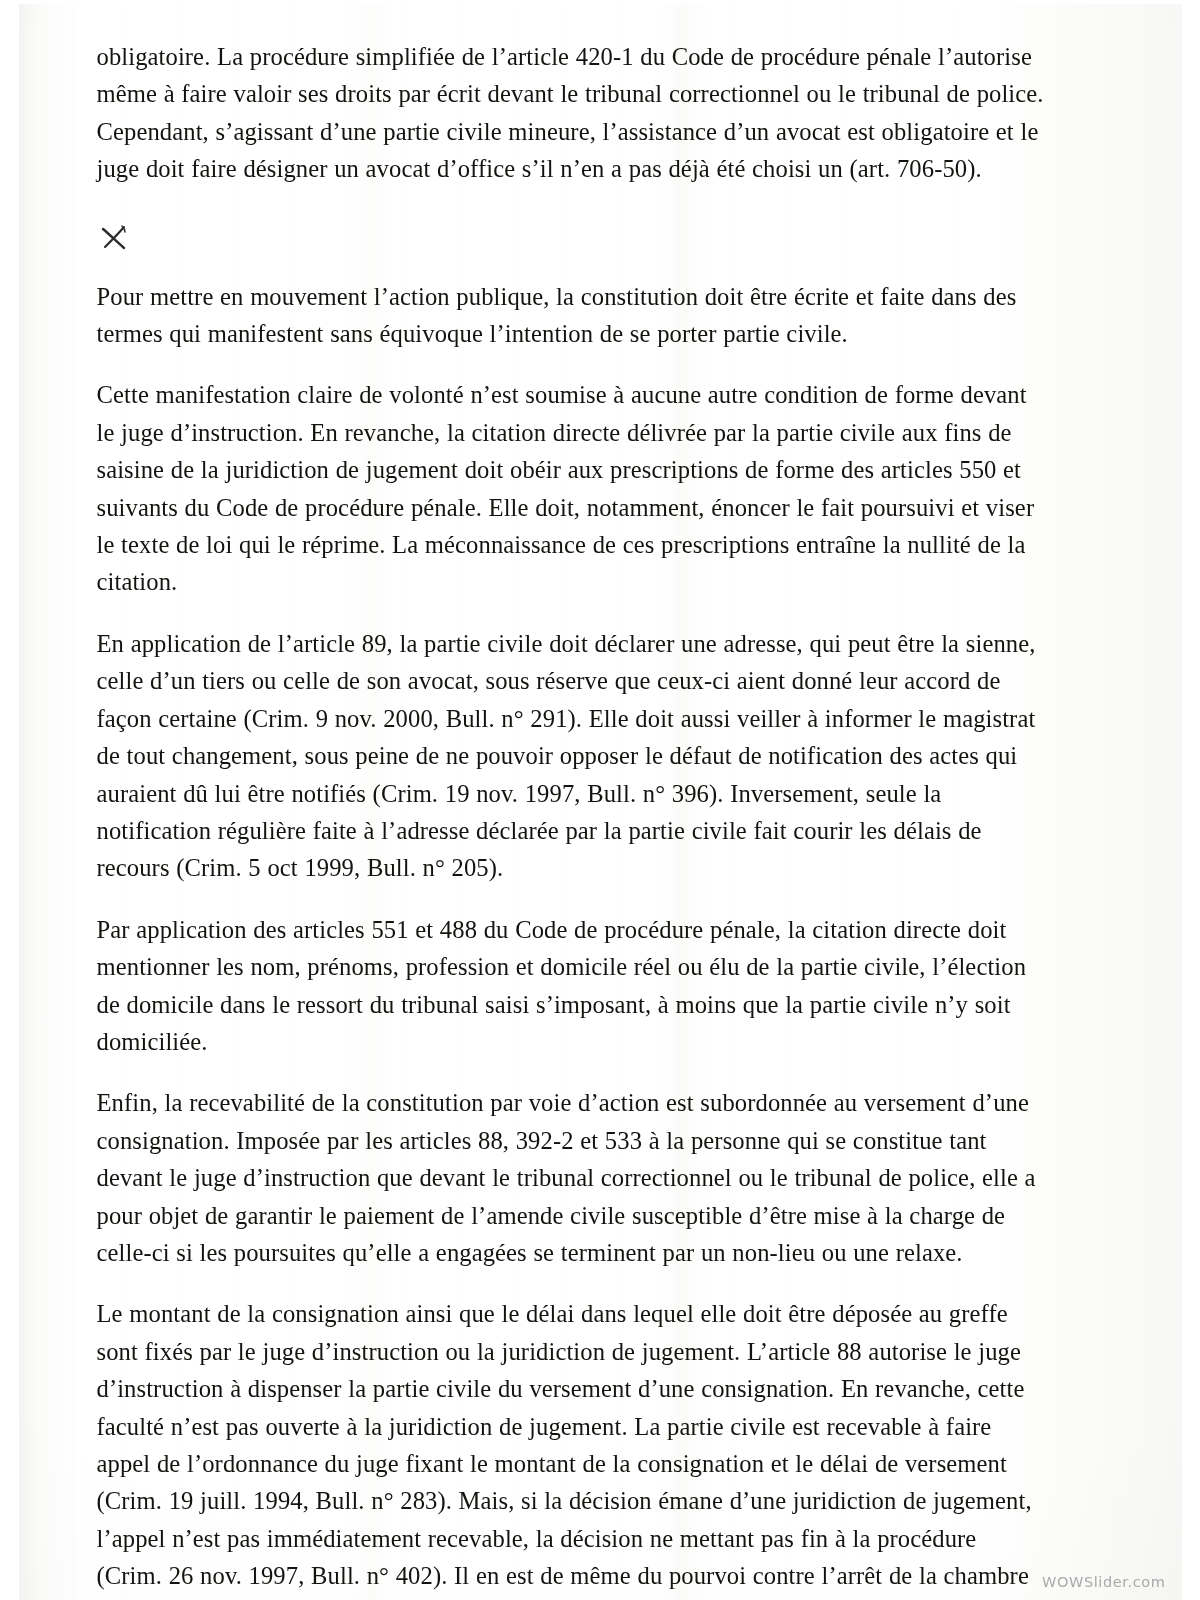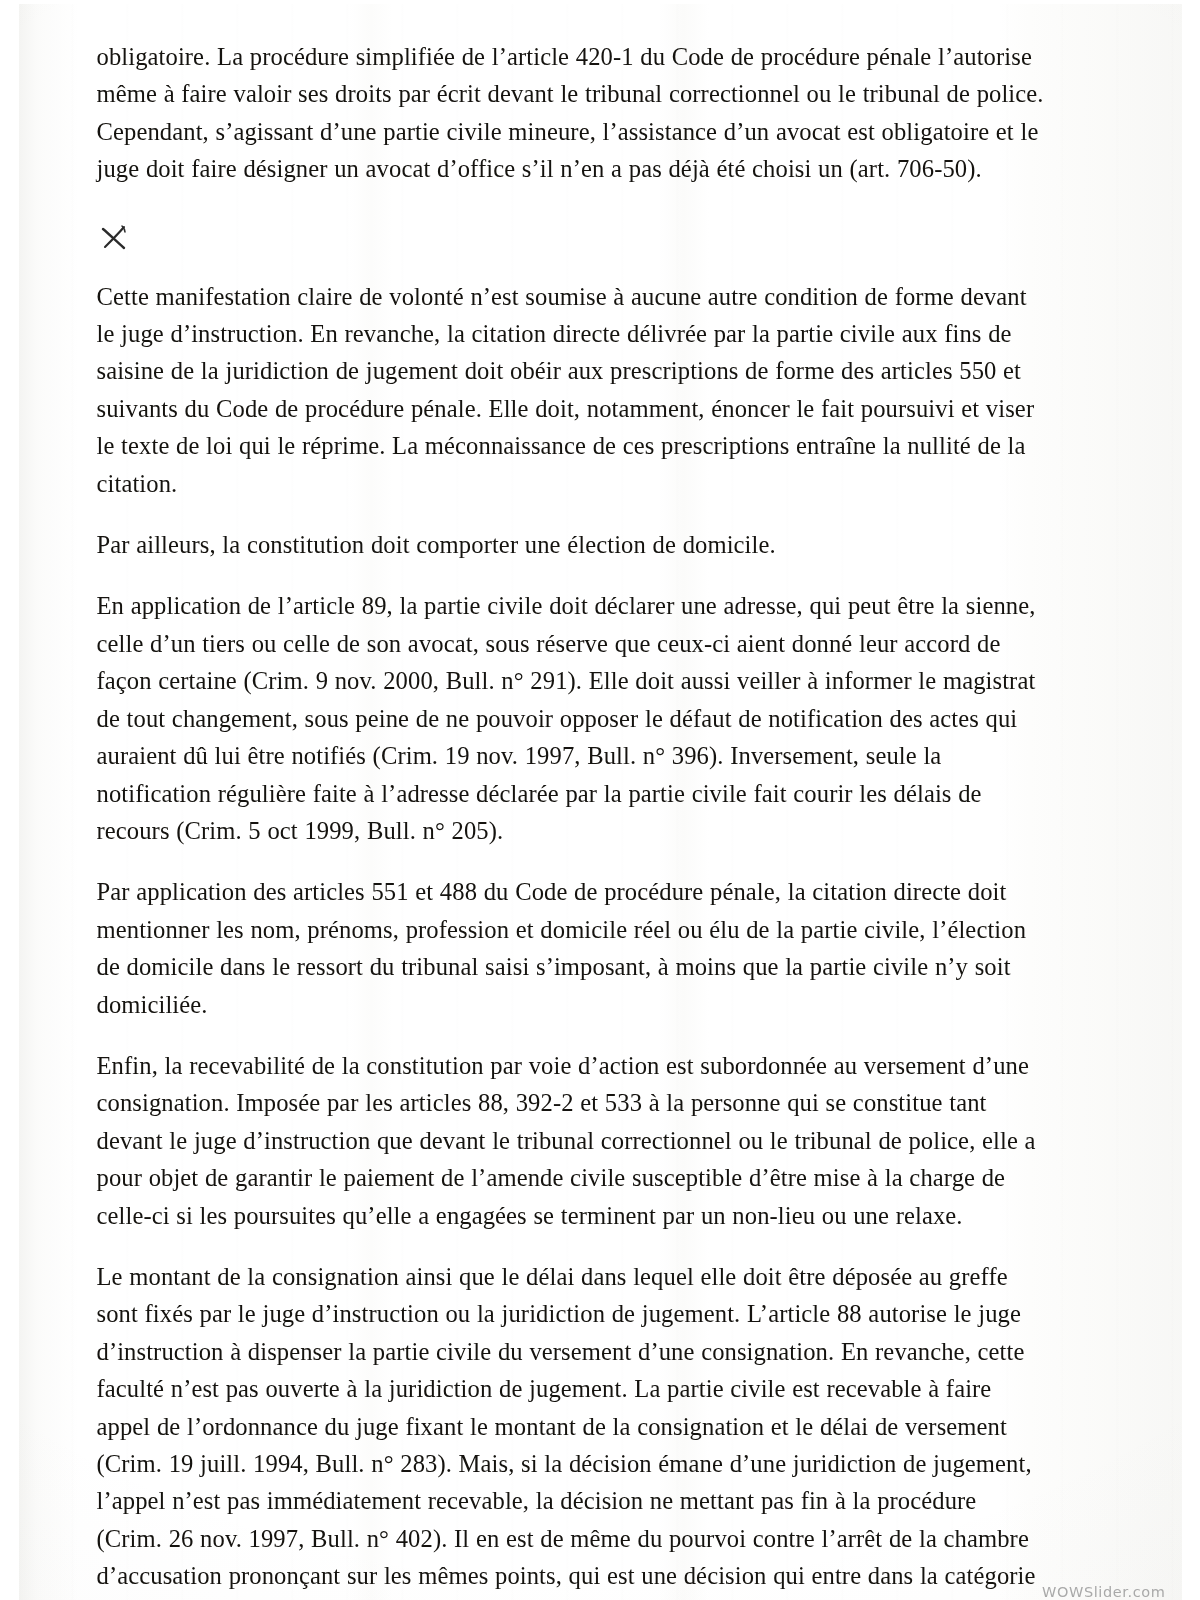--- a/index.html
+++ b/index.html
@@ -77,21 +77,21 @@
     width: 34px;
     height: 34px;
     position: relative;
     top: 2px;
   }
   .ink-mark svg { display: block; }
 
   .watermark {
     position: absolute;
     right: 16px;
-    bottom: 4px;
+    bottom: 14px;
     font-family: "DejaVu Sans", "Liberation Sans", sans-serif;
     font-size: 14.5px;
     letter-spacing: .6px;
     color: #a9a9a9;
     user-select: none;
   }
 </style>
 </head>
 <body>
 
@@ -107,24 +107,24 @@
     <h2 class="heading">
       <span class="ink-mark">
         <svg width="34" height="34" viewBox="0 0 34 34">
           <path d="M6 9 C12 14, 19 21, 27 28" stroke="#2b2b2b" stroke-width="2.4" fill="none" stroke-linecap="round"></path>
           <path d="M27 7 C22 13, 15 20, 8 27" stroke="#2b2b2b" stroke-width="2.1" fill="none" stroke-linecap="round"></path>
           <path d="M25 6 C27 8, 28 10, 28 12" stroke="#2b2b2b" stroke-width="1.5" fill="none" stroke-linecap="round"></path>
         </svg>
       </span>
     </h2>
 
+    <p class="para">Pour mettre en mouvement l’action publique, la constitution doit être écrite et faite dans des termes qui manifestent sans équivoque l’intention de se porter partie civile.</p>
 
     <p class="para">Cette manifestation claire de volonté n’est soumise à aucune autre condition de forme devant le juge d’instruction. En revanche, la citation directe délivrée par la partie civile aux fins de saisine de la juridiction de jugement doit obéir aux prescriptions de forme des articles 550 et suivants du Code de procédure pénale. Elle doit, notamment, énoncer le fait poursuivi et viser le texte de loi qui le réprime. La méconnaissance de ces prescriptions entraîne la nullité de la citation.</p>
 
-    <p class="para">Par ailleurs, la constitution doit comporter une élection de domicile.</p>
 
     <p class="para">En application de l’article 89, la partie civile doit déclarer une adresse, qui peut être la sienne, celle d’un tiers ou celle de son avocat, sous réserve que ceux-ci aient donné leur accord de façon certaine (Crim. 9 nov. 2000, Bull. n° 291). Elle doit aussi veiller à informer le magistrat de tout changement, sous peine de ne pouvoir opposer le défaut de notification des actes qui auraient dû lui être notifiés (Crim. 19 nov. 1997, Bull. n° 396). Inversement, seule la notification régulière faite à l’adresse déclarée par la partie civile fait courir les délais de recours (Crim. 5 oct 1999, Bull. n° 205).</p>
 
     <p class="para">Par application des articles 551 et 488 du Code de procédure pénale, la citation directe doit mentionner les nom, prénoms, profession et domicile réel ou élu de la partie civile, l’élection de domicile dans le ressort du tribunal saisi s’imposant, à moins que la partie civile n’y soit domiciliée.</p>
 
     <p class="para">Enfin, la recevabilité de la constitution par voie d’action est subordonnée au versement d’une consignation. Imposée par les articles 88, 392-2 et 533 à la personne qui se constitue tant devant le juge d’instruction que devant le tribunal correctionnel ou le tribunal de police, elle a pour objet de garantir le paiement de l’amende civile susceptible d’être mise à la charge de celle-ci si les poursuites qu’elle a engagées se terminent par un non-lieu ou une relaxe.</p>
 
     <p class="para">Le montant de la consignation ainsi que le délai dans lequel elle doit être déposée au greffe sont fixés par le juge d’instruction ou la juridiction de jugement. L’article 88 autorise le juge d’instruction à dispenser la partie civile du versement d’une consignation. En revanche, cette faculté n’est pas ouverte à la juridiction de jugement. La partie civile est recevable à faire appel de l’ordonnance du juge fixant le montant de la consignation et le délai de versement (Crim. 19 juill. 1994, Bull. n° 283). Mais, si la décision émane d’une juridiction de jugement, l’appel n’est pas immédiatement recevable, la décision ne mettant pas fin à la procédure (Crim. 26 nov. 1997, Bull. n° 402). Il en est de même du pourvoi contre l’arrêt de la chambre d’accusation prononçant sur les mêmes points, qui est une décision qui entre dans la catégorie des arrêts mentionnés aux articles 570 et 571 du Code de procédure pénale (Crim. 24 avr. 1990, Bull. n° 149).</p>
 
   </div>

